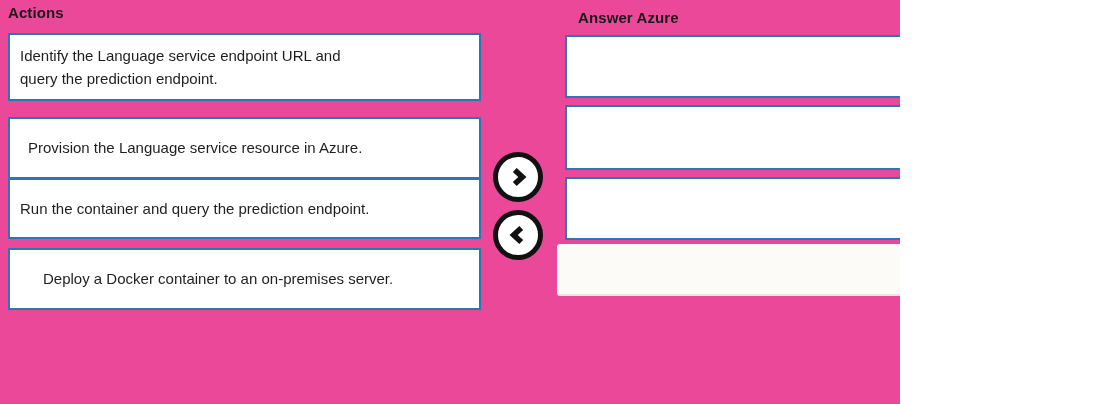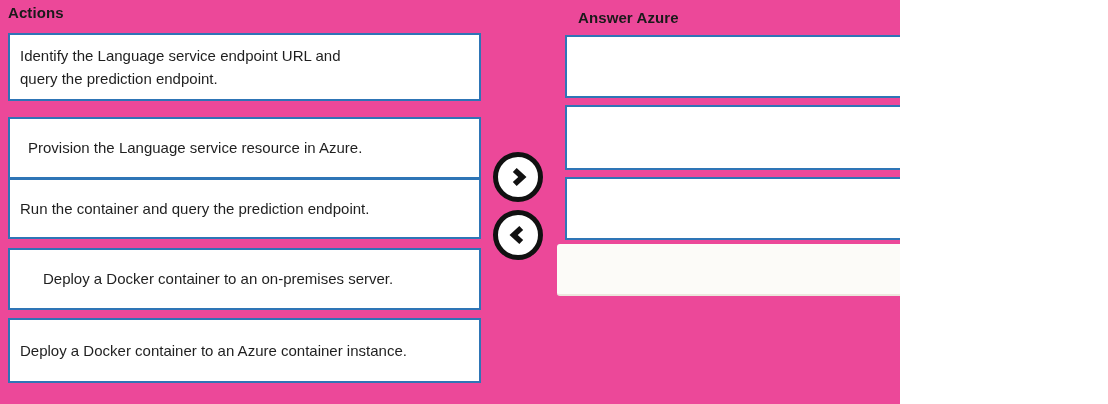--- a/index.html
+++ b/index.html
@@ -112,23 +112,20 @@
   </div>
   <div class="action-box abox-2">
     <span class="label">Provision the Language service resource in Azure.</span>
   </div>
   <div class="action-box abox-3">
     <span class="label">Run the container and query the prediction endpoint.</span>
   </div>
   <div class="action-box abox-4">
     <span class="label">Deploy a Docker container to an on-premises server.</span>
   </div>
-  <div class="action-box abox-5">
-    <span class="label">Deploy a Docker container to an Azure container instance.</span>
-  </div>
 
   <button class="circle-btn mid-btn move-right">
     <span>
       <svg class="chev" viewBox="0 0 24 24">
           <polyline points="9,5.5 16,12 9,18.5"></polyline>
         </svg>
     </span>
   </button>
   <button class="circle-btn mid-btn move-left">
     <span>

